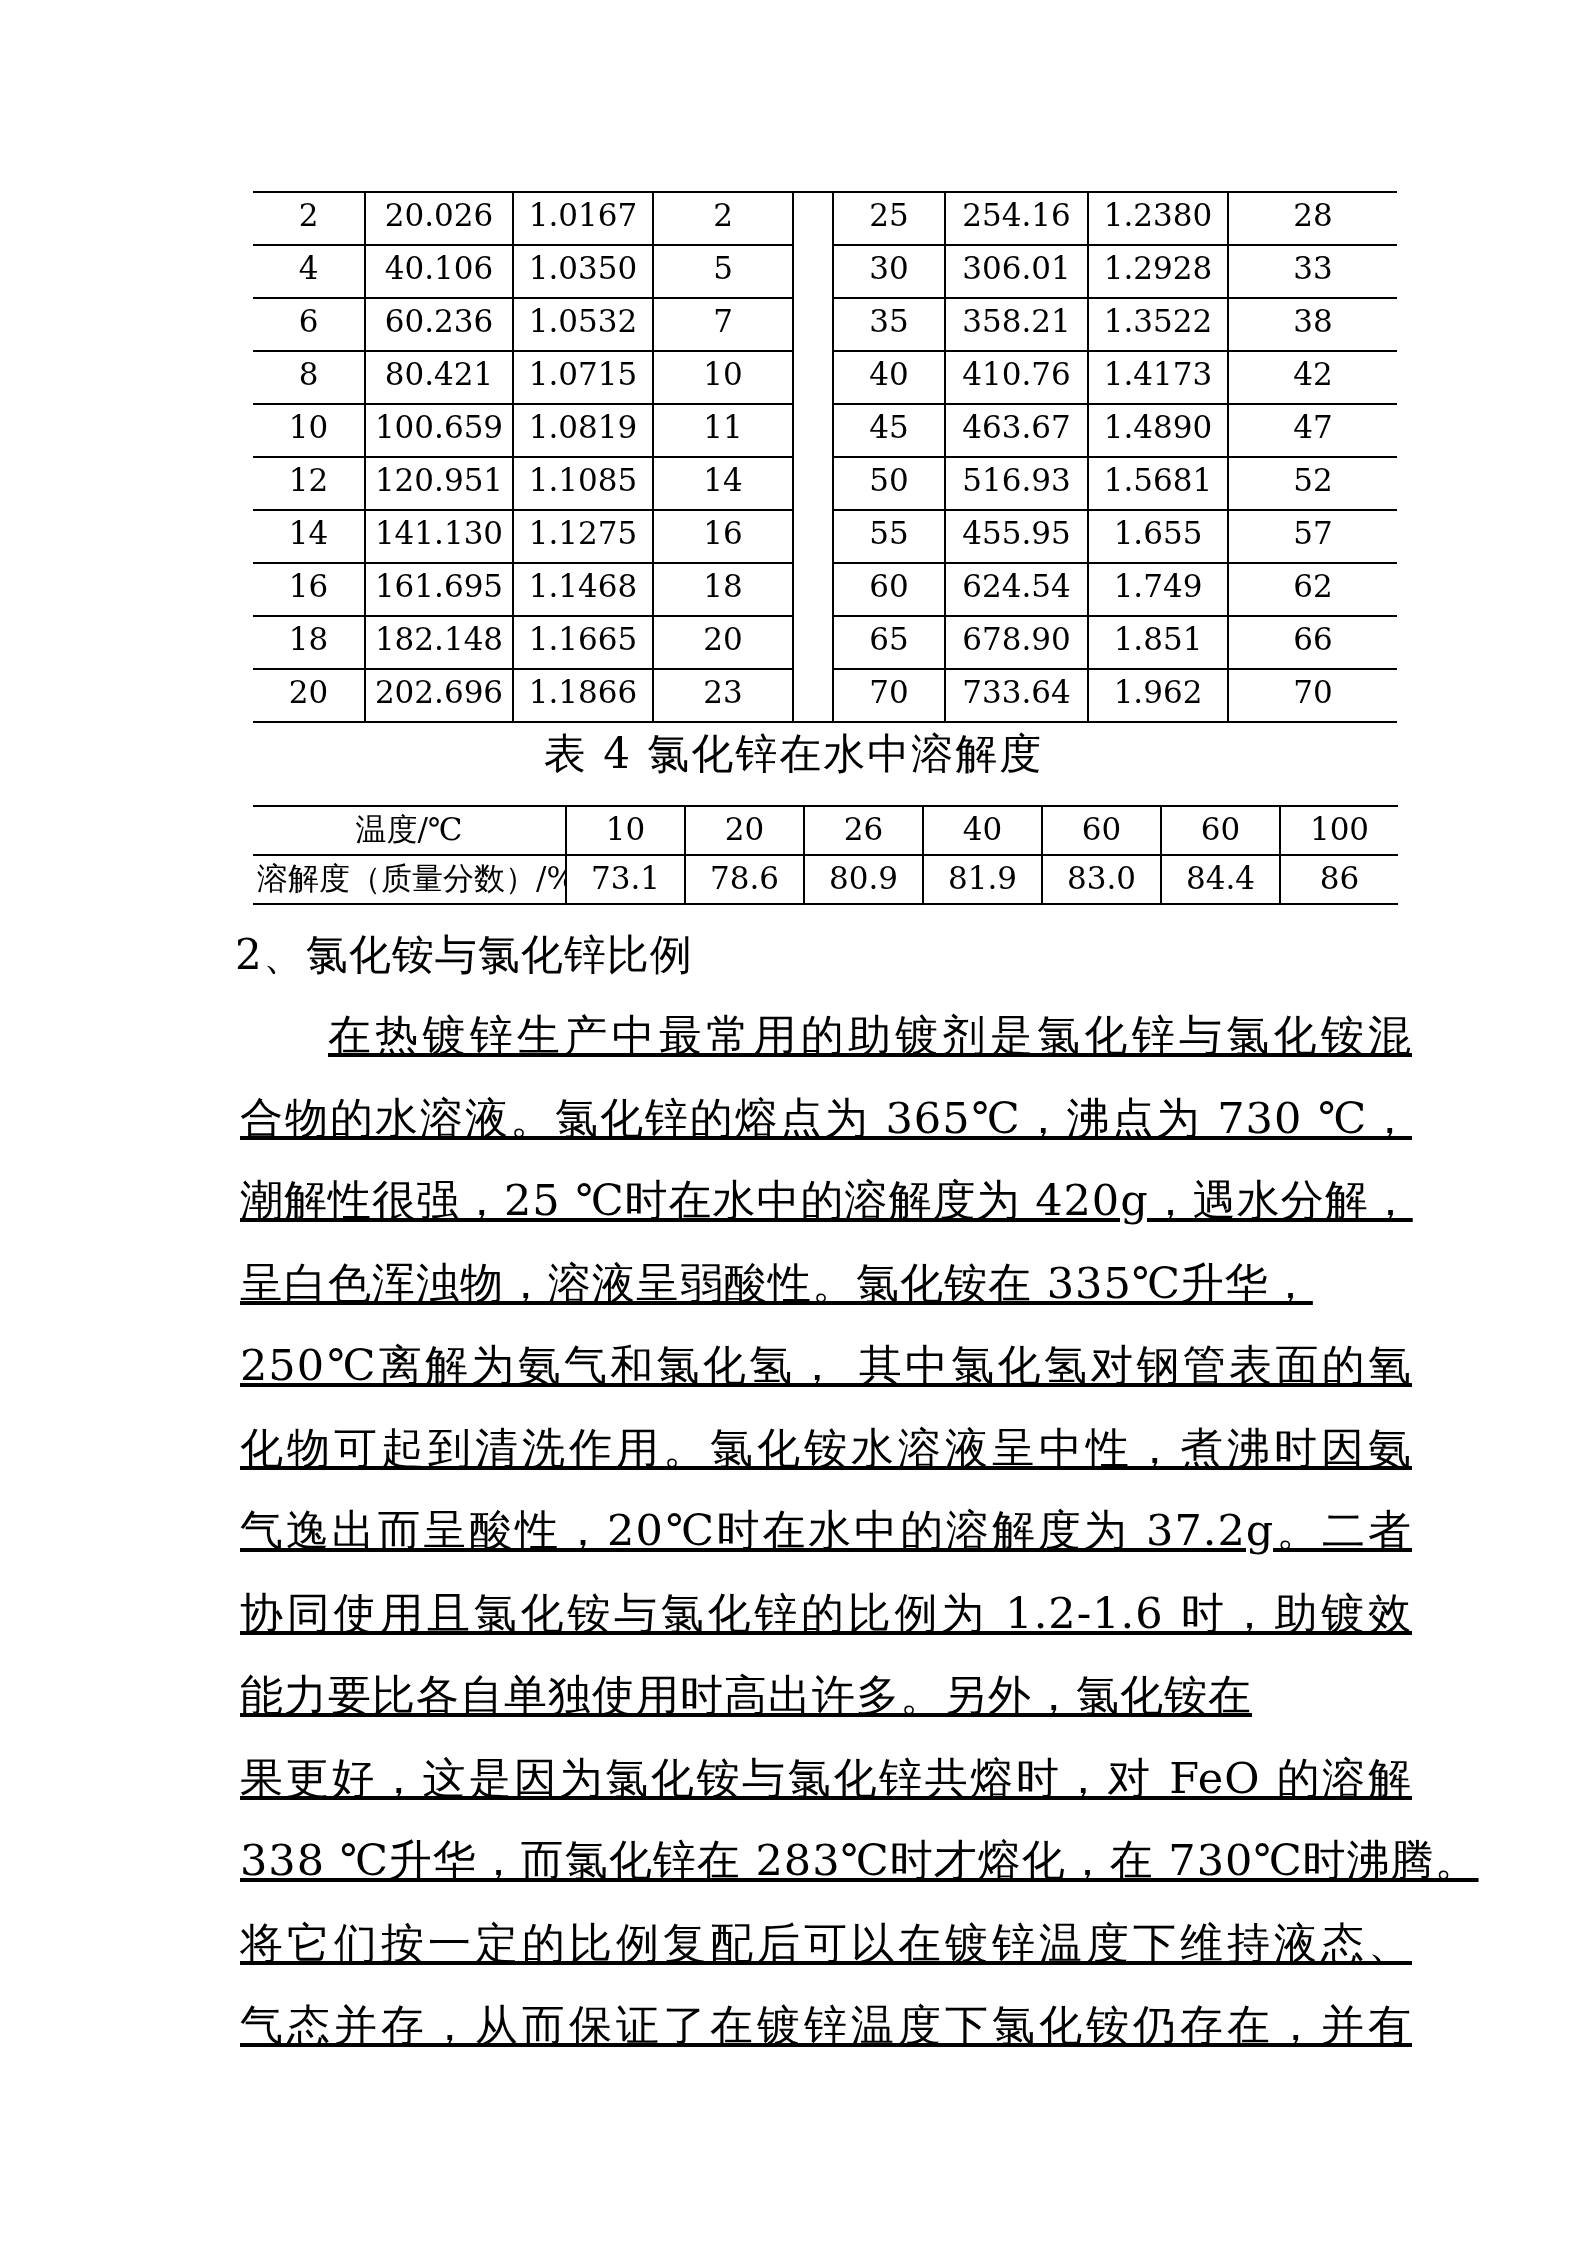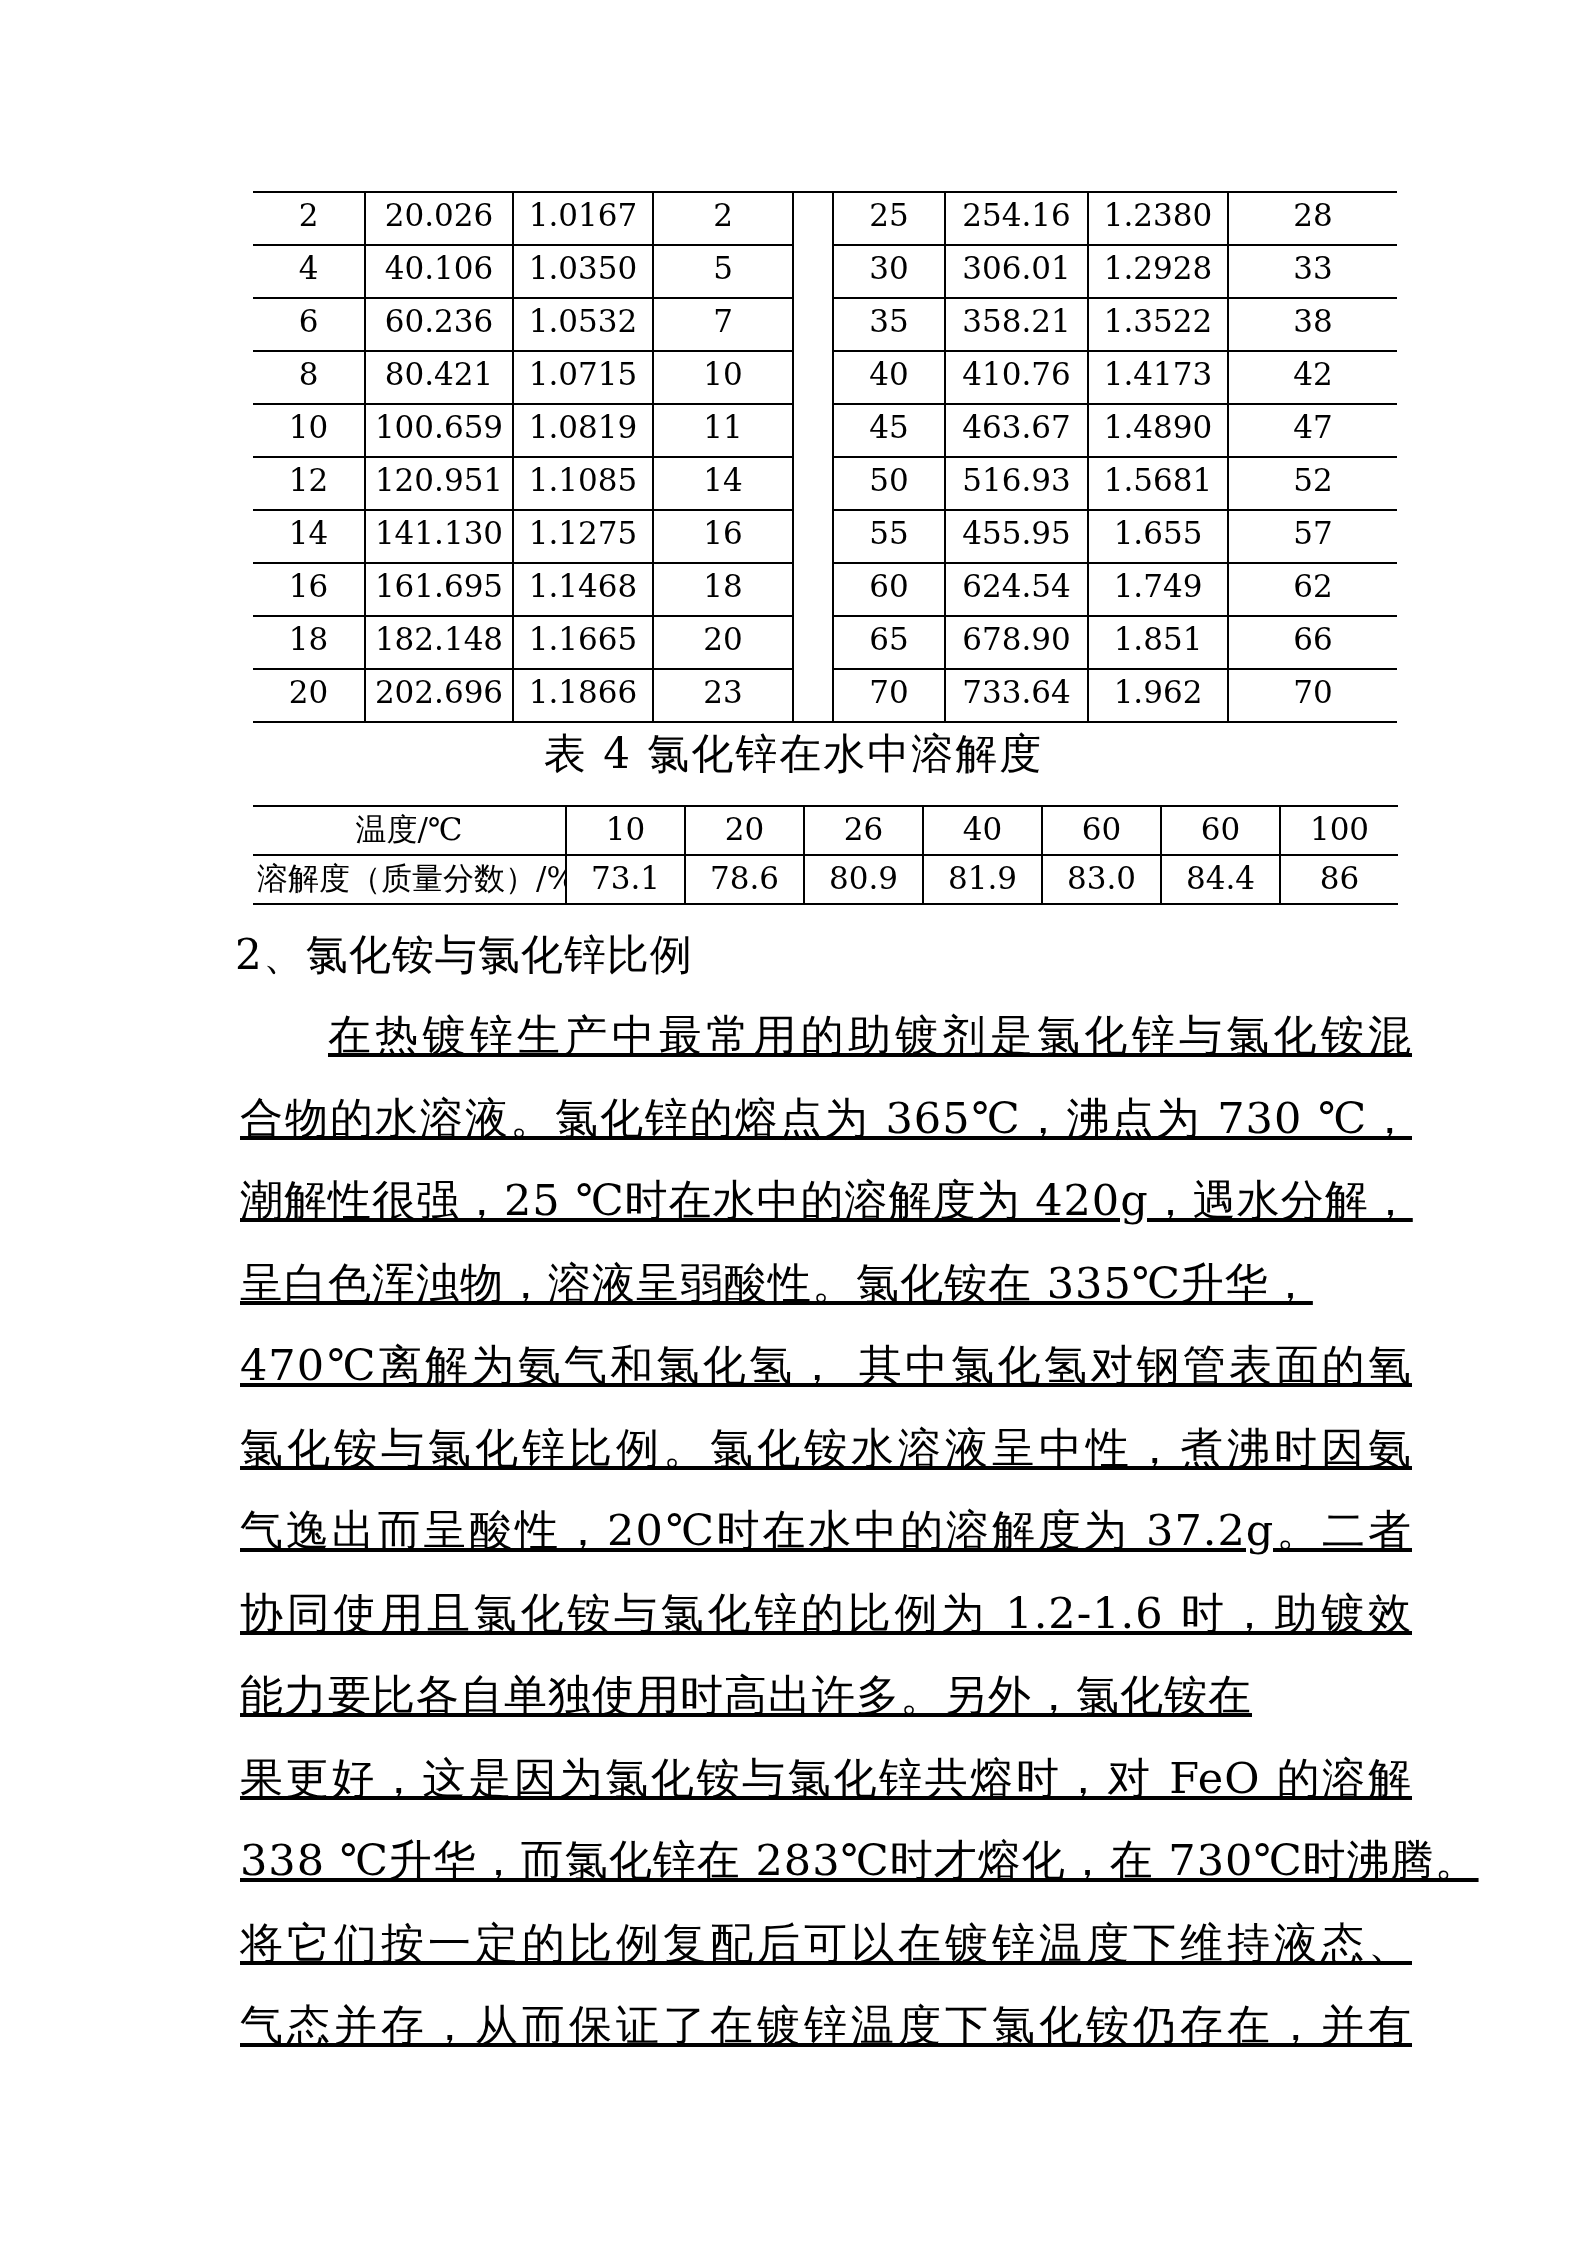--- a/index.html
+++ b/index.html
@@ -240,22 +240,22 @@
       </tbody>
   </table>
 
   <div class="heading">2、氯化铵与氯化锌比例</div>
 
   <div class="para" id="para-block">
       <div class="line indent">在热镀锌生产中最常用的助镀剂是氯化锌与氯化铵混</div>
       <div class="line">合物的水溶液。氯化锌的熔点为 365℃，沸点为 730 ℃，</div>
       <div class="line">潮解性很强，25 ℃时在水中的溶解度为 420g，遇水分解，</div>
       <div class="line noj">呈白色浑浊物，溶液呈弱酸性。氯化铵在 335℃升华，</div>
-      <div class="line">470℃离解为氨气和氯化氢， 其中氯化氢对钢管表面的氧</div>
-      <div class="line">氯化铵与氯化锌比例。氯化铵水溶液呈中性，煮沸时因氨</div>
+      <div class="line">250℃离解为氨气和氯化氢， 其中氯化氢对钢管表面的氧</div>
+      <div class="line">化物可起到清洗作用。氯化铵水溶液呈中性，煮沸时因氨</div>
       <div class="line">气逸出而呈酸性，20℃时在水中的溶解度为 37.2g。二者</div>
       <div class="line">协同使用且氯化铵与氯化锌的比例为 1.2-1.6 时，助镀效</div>
       <div class="line noj">能力要比各自单独使用时高出许多。另外，氯化铵在</div>
       <div class="line">果更好，这是因为氯化铵与氯化锌共熔时，对 FeO 的溶解</div>
       <div class="line">338 ℃升华，而氯化锌在 283℃时才熔化，在 730℃时沸腾。</div>
       <div class="line">将它们按一定的比例复配后可以在镀锌温度下维持液态、</div>
       <div class="line">气态并存，从而保证了在镀锌温度下氯化铵仍存在，并有</div>
     </div>
 
 </div>

